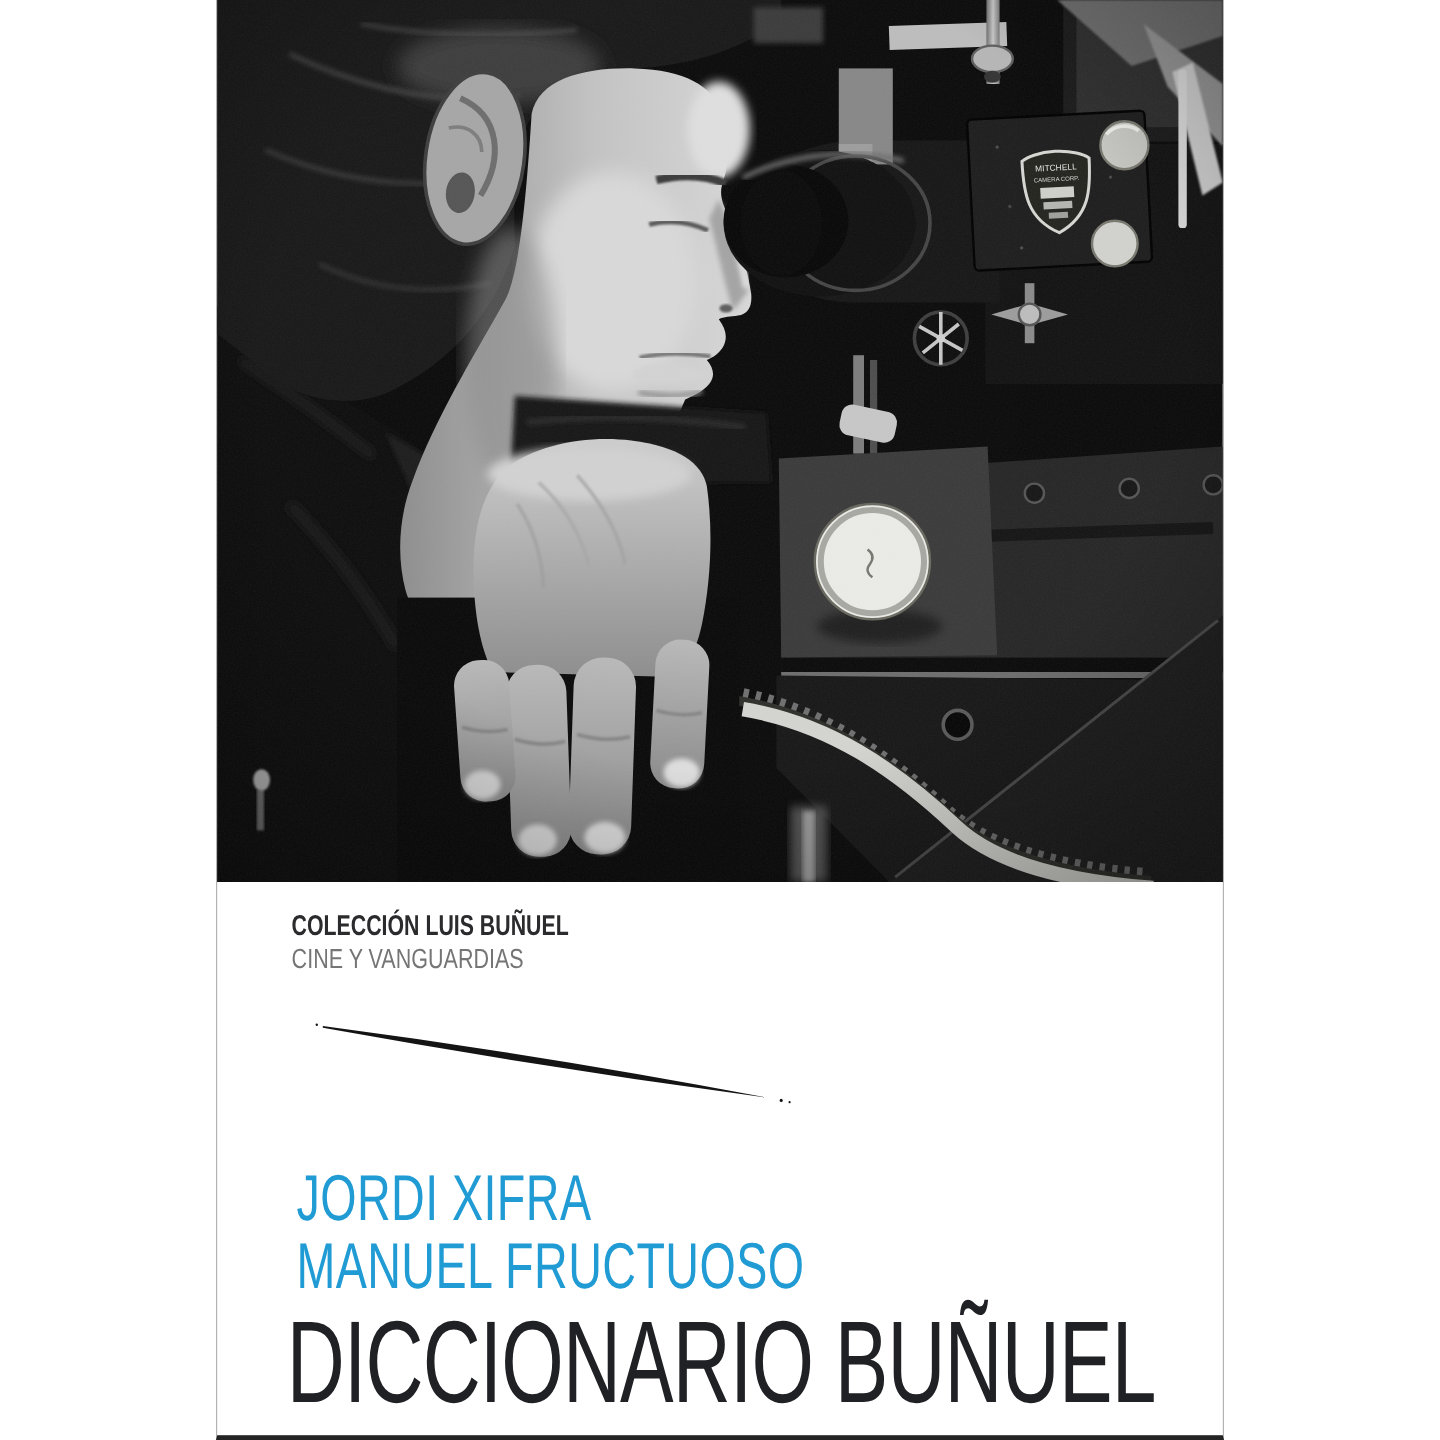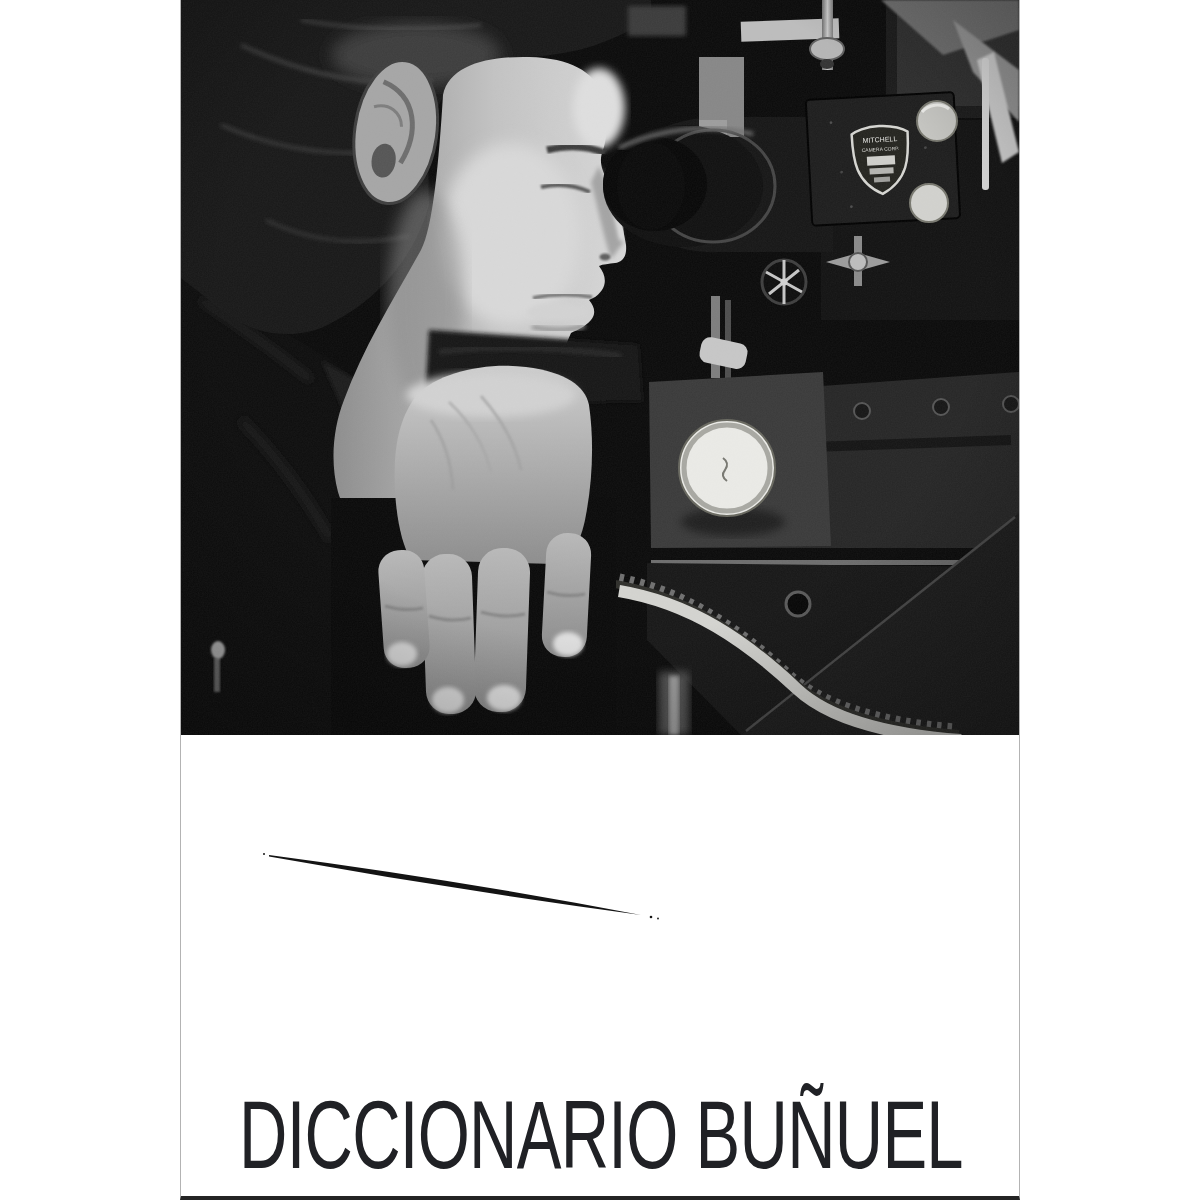--- a/index.html
+++ b/index.html
@@ -230,23 +230,31 @@
         <ellipse cx="267" cy="700" rx="16" ry="13" fill="#d8d8d8" filter="url(#b2)"></ellipse>
         <ellipse cx="221" cy="654" rx="15" ry="12" fill="#d4d4d4" filter="url(#b2)"></ellipse>
         <path d="M366,592 q20,6 38,2 M300,612 q24,7 44,2 M248,616 q22,7 42,2 M204,606 q20,6 38,2" stroke="#7d7d7d" stroke-width="3" fill="none" opacity="0.8" filter="url(#b1)"></path>
       </g>
     </g>
 
     <rect x="0" y="0" width="838" height="735" fill="url(#vignette)"></rect>
     <rect x="0" y="0" width="838" height="735" filter="url(#grain)" opacity="0.5"></rect>
   </svg>
 
+  <div class="collection">
+    <span class="c1">COLECCIÓN LUIS BUÑUEL</span>
+    <span class="c2">CINE Y VANGUARDIAS</span>
+  </div>
 
   <svg class="stroke-svg" viewBox="0 0 840 95" xmlns="http://www.w3.org/2000/svg">
     <path d="M88,15 Q274,39.5 460,75 Q274,50 88,16.5 Z" fill="#141414"></path>
     <circle cx="83" cy="14" r="1" fill="#141414"></circle>
     <circle cx="470" cy="77" r="1.3" fill="#141414"></circle>
     <circle cx="477" cy="78.5" r="0.9" fill="#141414"></circle>
   </svg>
 
+  <div class="authors">
+    <span>JORDI XIFRA</span>
+    <span>MANUEL FRUCTUOSO</span>
+  </div>
 
   <div class="book-title">DICCIONARIO BUÑUEL</div>
 </div>
 
 </body></html>

